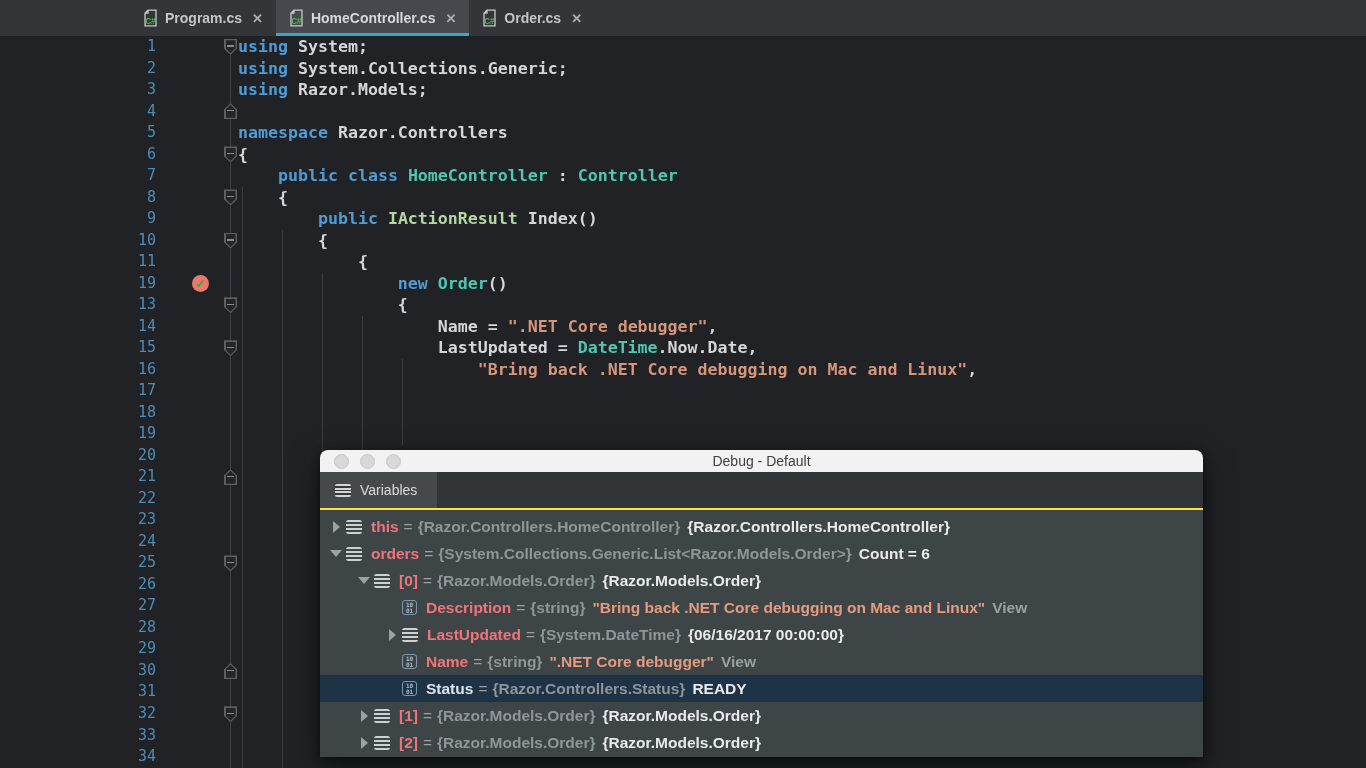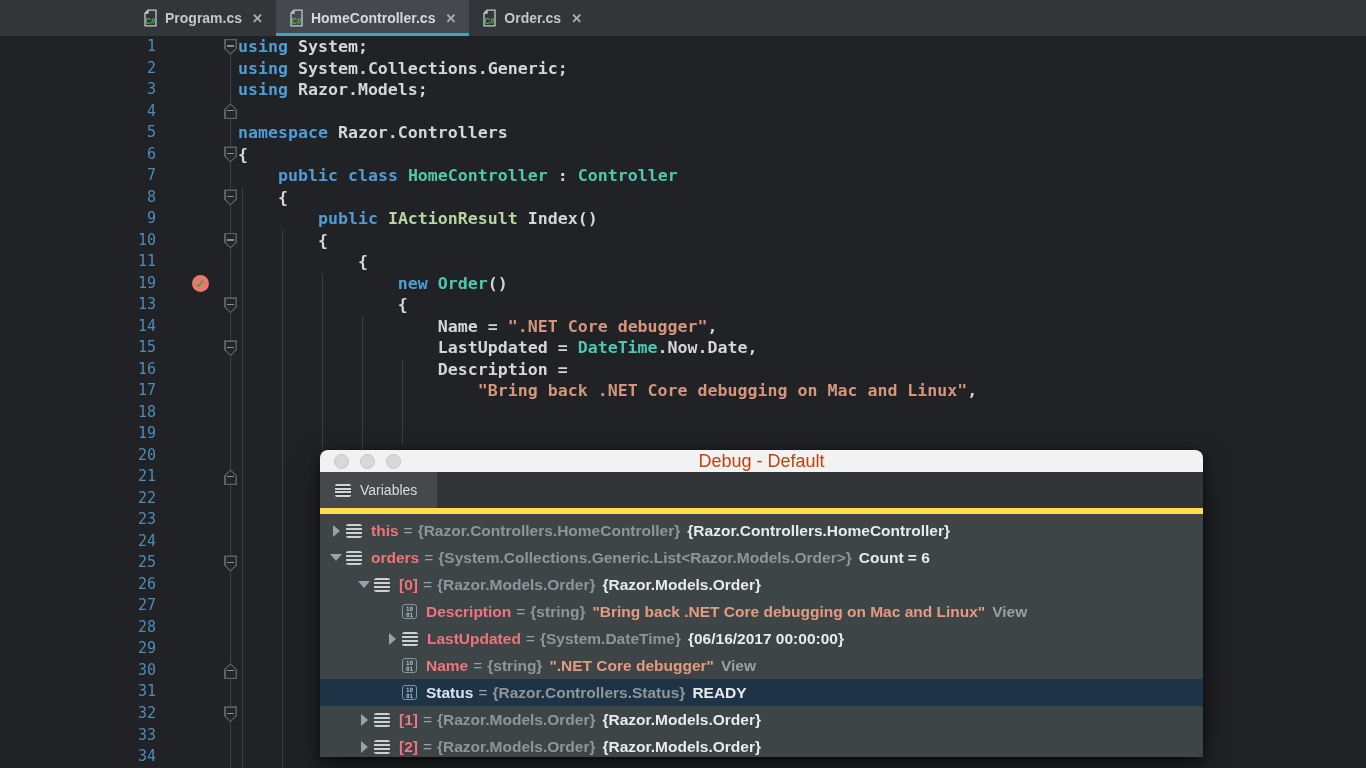--- a/index.html
+++ b/index.html
@@ -39,27 +39,27 @@
   .fm.down .o,.fm.down .in{clip-path:polygon(0 0,100% 0,100% 62%,50% 100%,0 62%);}
   .fm.up .o,.fm.up .in{clip-path:polygon(50% 0,100% 38%,100% 100%,0 100%,0 38%);}
 
   
   .panel{position:absolute;left:320px;top:450px;width:883px;height:307px;
          border-radius:8px 8px 3px 3px;box-shadow:0 12px 30px rgba(0,0,0,.55),0 2px 8px rgba(0,0,0,.4);}
   .ptitle{height:22px;background:#f2f2f2;border-radius:8px 8px 0 0;position:relative;
           display:flex;align-items:center;justify-content:center;}
   .tl{position:absolute;left:14px;top:0;bottom:0;display:flex;align-items:center;gap:11px;}
   .tl i{width:15px;height:15px;border-radius:50%;background:#d8d8d8;border:1px solid #c7c7c7;box-sizing:border-box;}
-  .ptext{font-size:18px;color:#c2410c;}
+  .ptext{font-size:14px;color:#404040;}
   .ptabs{height:36px;background:#313538;display:flex;}
   .vtab{height:100%;background:#46494c;display:flex;align-items:center;
         padding:0 20px 0 15px;gap:9px;font-size:14px;color:#d8dbdd;justify-content:center;}
   .vicon{width:16px;height:13px;border-radius:2px;
          background:repeating-linear-gradient(to bottom,#d2d5d8 0 2px,#35393c 2px 3.6px);}
-  .prows{height:249px;background:#3e4547;border-top:6px solid #fde047;padding-top:3px;
+  .prows{height:249px;background:#3e4547;border-top:2px solid #fde047;padding-top:3px;
          box-sizing:border-box;font-size:15.5px;font-weight:700;overflow:hidden;}
   .prow{height:27px;display:flex;align-items:center;white-space:pre;}
   .prow.sel{background:#1f3347;}
   .exp{width:20px;flex:0 0 20px;display:flex;align-items:center;justify-content:center;}
   .exp i{display:block;width:0;height:0;}
   .exp.open i{border-left:6px solid transparent;border-right:6px solid transparent;border-top:7.5px solid #9ba1a6;}
   .exp.closed i{border-top:6px solid transparent;border-bottom:6px solid transparent;border-left:7.5px solid #9ba1a6;}
   .ric{margin-right:9px;flex:0 0 auto;}
   .obj{width:16px;height:14px;border-radius:2.5px;
        background:repeating-linear-gradient(to bottom,#ccd0d3 0 2.2px,transparent 2.2px 3.9px);}
@@ -224,21 +224,20 @@
         <div class="line"><span class="tk p">{</span></div>
         <div class="line"><span class="tk p">    </span><span class="tk k">public</span><span class="tk p"> </span><span class="tk k">class</span><span class="tk p"> </span><span class="tk t">HomeController</span><span class="tk p"> : </span><span class="tk t">Controller</span></div>
         <div class="line"><span class="tk p">    {</span></div>
         <div class="line"><span class="tk p">        </span><span class="tk k">public</span><span class="tk p"> </span><span class="tk i">IActionResult</span><span class="tk p"> Index()</span></div>
         <div class="line"><span class="tk p">        {</span></div>
         <div class="line"><span class="tk p">            {</span></div>
         <div class="line"><span class="tk p">                </span><span class="tk k">new</span><span class="tk p"> </span><span class="tk t">Order</span><span class="tk p">()</span></div>
         <div class="line"><span class="tk p">                {</span></div>
         <div class="line"><span class="tk p">                    Name = </span><span class="tk s">".NET Core debugger"</span><span class="tk p">,</span></div>
         <div class="line"><span class="tk p">                    LastUpdated = </span><span class="tk t">DateTime</span><span class="tk p">.Now.Date,</span></div>
-        <div class="line"><span class="tk p">                    Description =</span></div>
         <div class="line"><span class="tk p">                        </span><span class="tk s">"Bring back .NET Core debugging on Mac and Linux"</span><span class="tk p">,</span></div>
       </div>
   </div>
 
   <div class="panel">
     <div class="ptitle">
       <span class="tl">
           <i></i>
           <i></i>
           <i></i>

